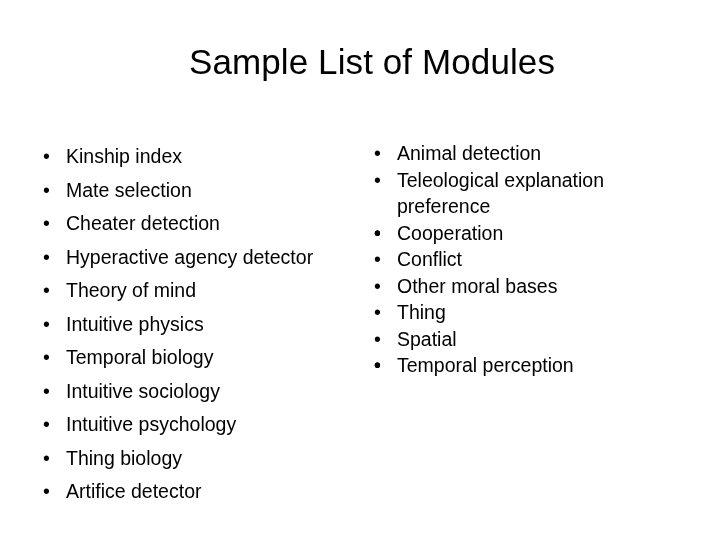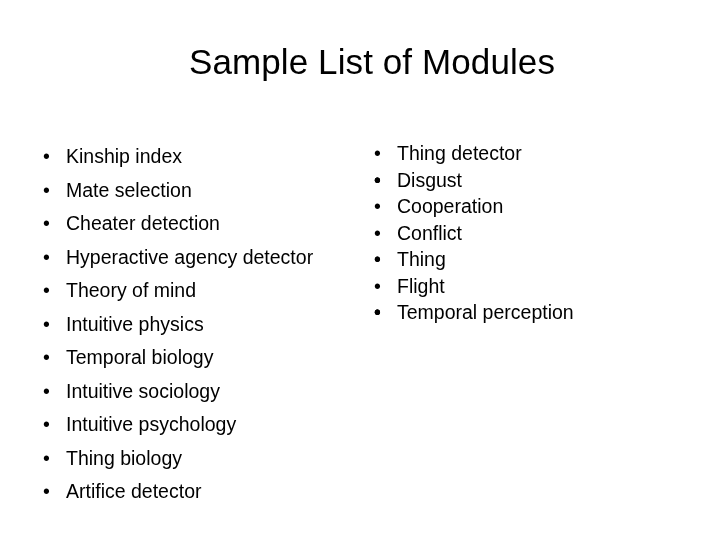--- a/index.html
+++ b/index.html
@@ -152,50 +152,51 @@
             <span class="bullet-marker">•</span>
             <span class="bullet-text">Artifice detector</span>
           </li>
         </ul>
     </div>
 
     <div class="column" id="column-right">
       <ul class="bullet-list" id="list-right">
           <li class="bullet-item">
             <span class="bullet-marker">•</span>
-            <span class="bullet-text">Thing detector</span>
-          </li>
-          <li class="bullet-item">
-            <span class="bullet-marker">•</span>
-          </li>
-          <li class="bullet-item">
-            <span class="bullet-marker">•</span>
-          </li>
-          <li class="bullet-item">
-            <span class="bullet-marker">•</span>
-            <span class="bullet-text">Disgust</span>
+            <span class="bullet-text">Animal detection</span>
+          </li>
+          <li class="bullet-item">
+            <span class="bullet-marker">•</span>
+            <span class="bullet-text">Teleological explanation preference</span>
+          </li>
+          <li class="bullet-item">
+            <span class="bullet-marker">•</span>
+          </li>
+          <li class="bullet-item">
+            <span class="bullet-marker">•</span>
           </li>
           <li class="bullet-item">
             <span class="bullet-marker">•</span>
             <span class="bullet-text">Cooperation</span>
           </li>
           <li class="bullet-item">
             <span class="bullet-marker">•</span>
             <span class="bullet-text">Conflict</span>
           </li>
           <li class="bullet-item">
             <span class="bullet-marker">•</span>
+            <span class="bullet-text">Other moral bases</span>
           </li>
           <li class="bullet-item">
             <span class="bullet-marker">•</span>
             <span class="bullet-text">Thing</span>
           </li>
           <li class="bullet-item">
             <span class="bullet-marker">•</span>
-            <span class="bullet-text">Flight</span>
+            <span class="bullet-text">Spatial</span>
           </li>
           <li class="bullet-item">
             <span class="bullet-marker">•</span>
           </li>
           <li class="bullet-item">
             <span class="bullet-marker">•</span>
           </li>
           <li class="bullet-item">
             <span class="bullet-marker">•</span>
             <span class="bullet-text">Temporal perception</span>

